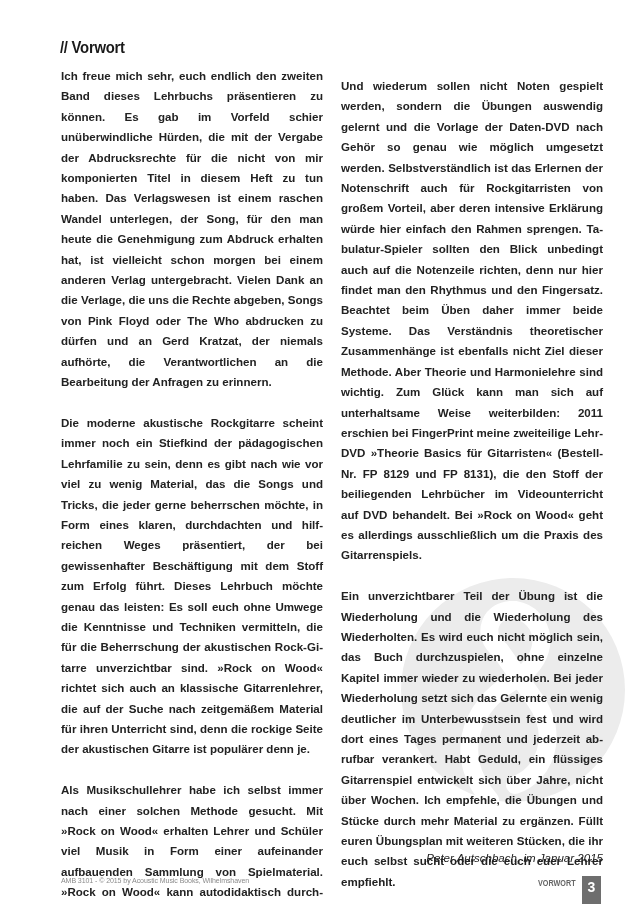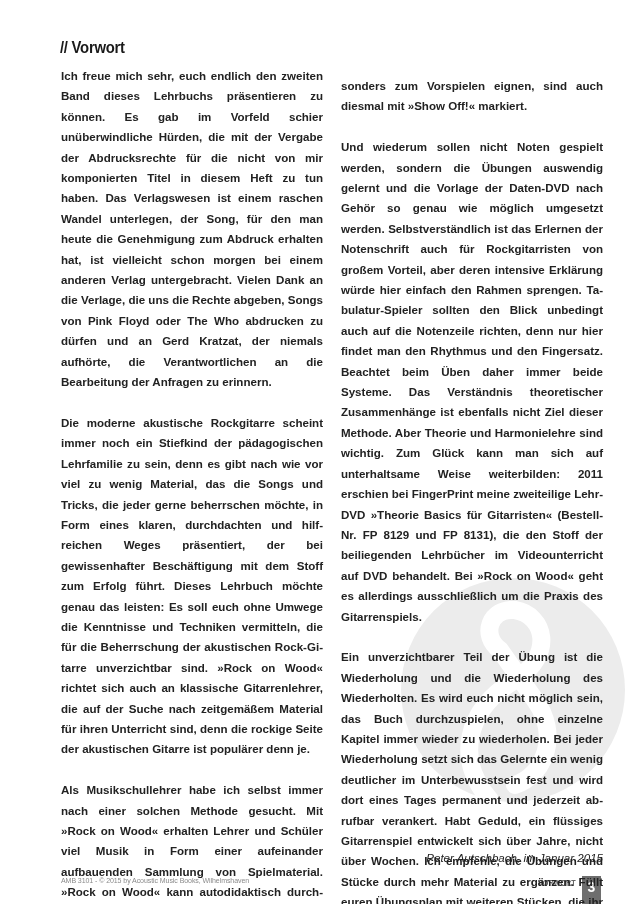--- a/index.html
+++ b/index.html
@@ -33,21 +33,20 @@
 <div class="title">// Vorwort</div>
 
 <div class="col left">
   <p>Ich freue mich sehr, euch endlich den zweiten Band dieses Lehrbuchs präsentieren zu können. Es gab im Vorfeld schier unüberwindliche Hürden, die mit der Vergabe der Abdrucksrechte für die nicht von mir komponierten Titel in diesem Heft zu tun haben. Das Verlagswesen ist einem raschen Wandel unterlegen, der Song, für den man heute die Genehmigung zum Abdruck erhalten hat, ist vielleicht schon morgen bei einem anderen Verlag untergebracht. Vielen Dank an die Verlage, die uns die Rechte abgeben, Songs von Pink Floyd oder The Who abdrucken zu dürfen und an Gerd Kratzat, der niemals aufhörte, die Verantwortli­chen an die Bearbeitung der Anfragen zu erinnern.</p>
   <p>Die moderne akustische Rockgitarre scheint immer noch ein Stiefkind der pädagogischen Lehrfamilie zu sein, denn es gibt nach wie vor viel zu wenig Material, das die Songs und Tricks, die jeder gerne beherrschen möchte, in Form eines klaren, durchdachten und hilf­reichen Weges präsentiert, der bei gewissenhafter Beschäftigung mit dem Stoff zum Erfolg führt. Dieses Lehrbuch möchte genau das leisten: Es soll euch ohne Umwege die Kenntnisse und Techniken vermitteln, die für die Beherrschung der akustischen Rock-Gi­tarre unverzichtbar sind. »Rock on Wood« richtet sich auch an klassische Gitarrenlehrer, die auf der Suche nach zeitgemäßem Material für ihren Unterricht sind, denn die rockige Seite der akustischen Gitarre ist po­pulärer denn je.</p>
   <p>Als Musikschullehrer habe ich selbst immer nach ei­ner solchen Methode gesucht. Mit »Rock on Wood« erhalten Lehrer und Schüler viel Musik in Form einer aufeinander aufbauenden Sammlung von Spielma­terial. »Rock on Wood« kann autodidaktisch durch­gearbeitet werden, ich empfehle jedoch, sich einen Gitarrenlehrer zu suchen. Auch die beste Methode kann die wertvollen Tipps eines erfahrenen Gitarris­ten nicht komplett ersetzen. »Rock On Wood« ist als Lehrbuch für die zeitgemäße Musikschularbeit ge­schrieben worden. Und – das galt vor 100 Jahren und es gilt auch heute und in der Zukunft: Ohne die ent­sprechende Übungszeit geht gar nichts.</p>
 
 </div>
 
 <div class="col right">
-  <p>sonders zum Vorspielen eignen, sind auch diesmal mit »Show Off!« markiert.</p>
   <p>Und wiederum sollen nicht Noten gespielt werden, sondern die Übungen auswendig gelernt und die Vorlage der Daten-DVD nach Gehör so genau wie möglich umgesetzt werden. Selbstverständlich ist das Erlernen der Notenschrift auch für Rockgitarris­ten von großem Vorteil, aber deren intensive Erklä­rung würde hier einfach den Rahmen sprengen. Ta­bulatur-Spieler sollten den Blick unbedingt auch auf die Notenzeile richten, denn nur hier findet man den Rhythmus und den Fingersatz. Beachtet beim Üben daher immer beide Systeme. Das Verständnis theore­tischer Zusammenhänge ist ebenfalls nicht Ziel die­ser Methode. Aber Theorie und Harmonielehre sind wichtig. Zum Glück kann man sich auf unterhaltsame Weise weiterbilden: 2011 erschien bei FingerPrint meine zweiteilige Lehr-DVD »Theorie Basics für Gitar­risten« (Bestell-Nr. FP 8129 und FP 8131), die den Stoff der beiliegenden Lehrbücher im Videounterricht auf DVD behandelt. Bei »Rock on Wood« geht es aller­dings ausschließlich um die Praxis des Gitarrenspiels.</p>
   <p>Ein unverzichtbarer Teil der Übung ist die Wieder­holung und die Wiederholung des Wiederholten. Es wird euch nicht möglich sein, das Buch durchzuspie­len, ohne einzelne Kapitel immer wieder zu wieder­holen. Bei jeder Wiederholung setzt sich das Gelernte ein wenig deutlicher im Unterbewusstsein fest und wird dort eines Tages permanent und jederzeit ab­rufbar verankert. Habt Geduld, ein flüssiges Gitarren­spiel entwickelt sich über Jahre, nicht über Wochen. Ich empfehle, die Übungen und Stücke durch mehr Material zu ergänzen. Füllt euren Übungsplan mit weiteren Stücken, die ihr euch selbst sucht oder die euch euer Lehrer empfiehlt.</p>
 
 </div>
 
 <div class="signature">Peter Autschbach, im Januar 2015</div>
 
 <div class="footer-left">AMB 3101 - © 2015 by Acoustic Music Books, Wilhelmshaven</div>
 <div class="footer-section">VORWORT</div>
 <div class="page-number">3</div>

